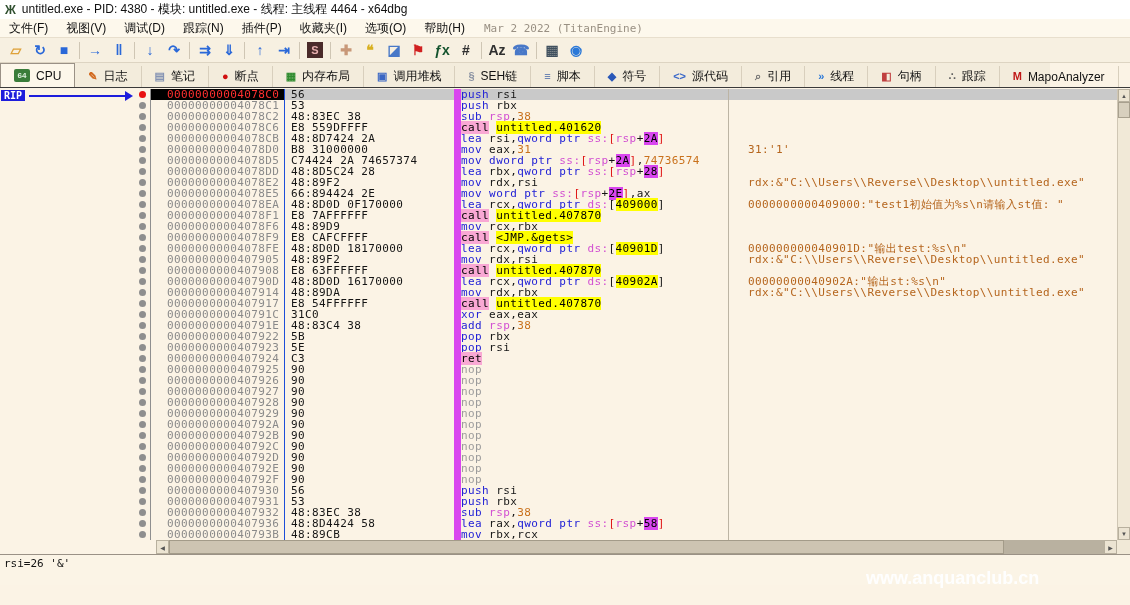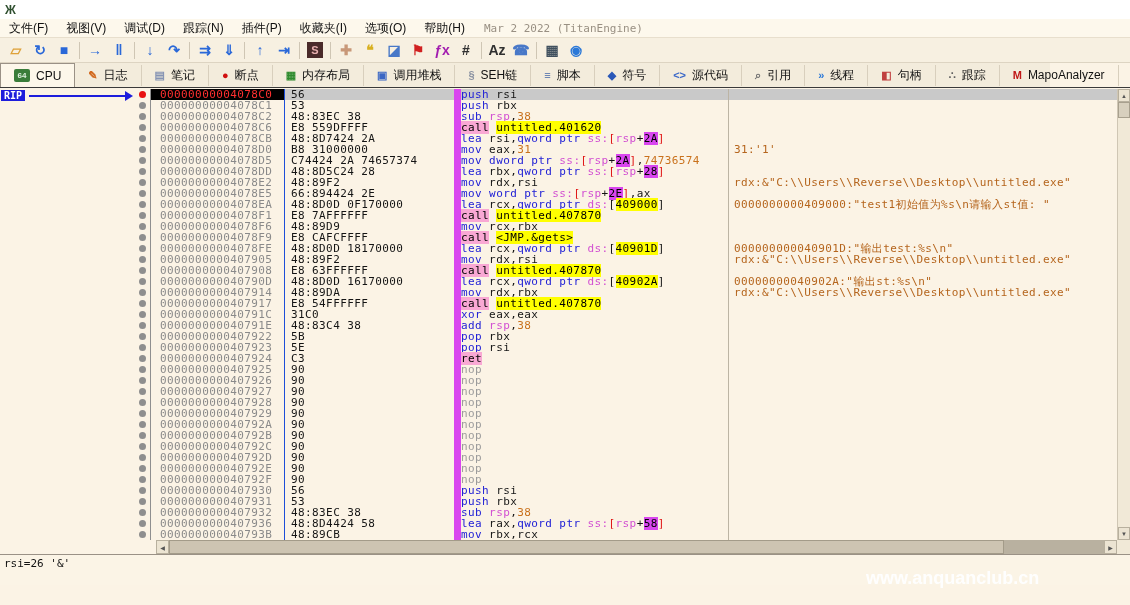--- a/index.html
+++ b/index.html
@@ -14,41 +14,41 @@
   .menu-item{padding:0 9px;height:100%;display:flex;align-items:center;cursor:default}
   .menu-date{margin-left:10px;color:#999083;font-size:11px;font-family:"DejaVu Sans Mono",monospace}
 
   
   .toolbar{position:absolute;left:0;top:38px;width:1130px;height:25px;background:#f7f0e1;display:flex;align-items:center;padding-left:4px;box-sizing:border-box;border-bottom:1px solid #ddd4c2}
   .tb-icon{min-width:24px;height:21px;display:flex;align-items:center;justify-content:center;font-size:14px;font-weight:bold;cursor:default}
   .tb-icon .bgbox{display:flex;align-items:center;justify-content:center;width:16px;height:16px;font-size:11px}
   .tb-sep{width:1px;height:17px;background:#cfc6b4;margin:0 3px}
 
   
-  .tabbar{position:absolute;left:0;top:63px;width:1050px;height:24px;background:#f3ecdc;display:flex;align-items:center;box-sizing:border-box}
+  .tabbar{position:absolute;left:0;top:63px;width:1050px;height:24px;background:#f3ecdc;display:flex;align-items:flex-end;box-sizing:border-box}
   .tab{height:21px;display:flex;align-items:center;padding:0 13px;font-size:12px;border-right:1px solid #d8cfbd;gap:6px;cursor:default;white-space:nowrap}
   .tab.active{background:#fdf7ea;border:1px solid #9a9186;border-bottom:none;height:23px}
   .tab-glyph{font-size:11px;font-weight:bold;line-height:1}
   .tab-glyph .bgbox{display:flex;align-items:center;justify-content:center;width:16px;height:13px;font-size:8px;border-radius:2px}
 
   
   .main{position:absolute;left:0;top:87px;width:1130px;height:467px;border-top:1px solid #3a3a3a;background:#fbf3e5;box-sizing:border-box}
   .rip-label{position:absolute;left:1px;top:2px;background:#1d1ddc;color:#fff;font:bold 10px "DejaVu Sans Mono",monospace;padding:0 3px;height:11px;line-height:11px;z-index:3}
   .rip-arrow{position:absolute;left:29px;top:7px;width:97px;height:2px;background:#1d1ddc;z-index:3}
   .rip-arrow:after{content:"";position:absolute;right:-7px;top:-4px;width:0;height:0;border-left:8px solid #1d1ddc;border-top:5px solid transparent;border-bottom:5px solid transparent}
 
   .rows{position:absolute;left:134px;top:1px;width:983px;height:451px;font-family:"DejaVu Sans Mono",monospace;font-size:11px;letter-spacing:.4px;overflow:hidden}
   .row{height:11px;line-height:11px;display:flex;white-space:pre;cursor:default}
   .c-dot{width:16px;display:flex;align-items:center;justify-content:center}
   .dot{width:7px;height:7px;border-radius:50%;background:#8e8e8e;display:block}
   .dot.red{background:#e81010}
-  .c-addr{width:134px;color:#8a8a8a;border-left:1px solid #8f8f8f;padding-left:9px;box-sizing:border-box}
+  .c-addr{width:134px;color:#8a8a8a;border-left:1px solid #8f8f8f;padding-left:16px;box-sizing:border-box}
   .c-bytes{width:170px;border-left:1px solid #1d4ed8;padding-left:6px;color:#141414;box-sizing:border-box}
   .c-ins{width:274px;border-left:7px solid #d946ef;padding-left:0;box-sizing:border-box}
-  .c-cmt{flex:1;border-left:1px solid #bcb4a4;padding-left:5px;color:#b5651d;overflow:hidden}
+  .c-cmt{flex:1;border-left:1px solid #bcb4a4;padding-left:19px;color:#b5651d;overflow:hidden}
   .row.sel .c-bytes,.row.sel .c-ins,.row.sel .c-cmt{background:#c9c9c9}
   .row.sel .c-addr{background:#000;color:#ff3030}
 
   
   .tk-m{color:#2121d6}
   .tk-p{color:#2121d6}
   .tk-r{color:#141414}
   .tk-x{color:#141414}
   .tk-s{color:#d24fd2}
   .tk-b{color:#e01313}
@@ -76,20 +76,21 @@
   .statusbar{position:absolute;left:0;top:585px;width:1130px;height:20px;background:#f8f1e2;border-top:1px solid #9a9186;box-sizing:border-box;font-family:"DejaVu Sans Mono",monospace;font-size:11px;padding:3px 0 0 4px}
   .watermark{position:absolute;left:866px;top:568px;font-family:"Liberation Sans",sans-serif;font-size:18px;font-weight:bold;color:#ffffff;opacity:.97;letter-spacing:0;z-index:5;pointer-events:none}
 </style>
 </head>
 <body>
 
 <div class="app">
 
   <div class="titlebar">
     <span class="bug">Ж</span>
+    <span>untitled.exe - PID: 4380 - 模块: untitled.exe - 线程: 主线程 4464 - x64dbg</span>
   </div>
 
   <div class="menubar">
       <div class="menu-item">文件(F)</div>
       <div class="menu-item">视图(V)</div>
       <div class="menu-item">调试(D)</div>
       <div class="menu-item">跟踪(N)</div>
       <div class="menu-item">插件(P)</div>
       <div class="menu-item">收藏夹(I)</div>
       <div class="menu-item">选项(O)</div>
@@ -115,21 +116,21 @@
       <div class="tb-icon" style="color: rgb(42, 104, 216);">⇥</div>
       <div class="tb-sep"></div>
       <div class="tb-icon">
         <span class="bgbox" style="background: rgb(74, 42, 42); color: rgb(232, 176, 176);">S</span>
       </div>
       <div class="tb-sep"></div>
       <div class="tb-icon" style="color: rgb(200, 152, 120);">✚</div>
       <div class="tb-icon" style="color: rgb(216, 176, 32);">❝</div>
       <div class="tb-icon" style="color: rgb(72, 120, 200);">◪</div>
       <div class="tb-icon" style="color: rgb(208, 32, 32);">⚑</div>
-      <div class="tb-icon" style="color: #a21caf; text-align: center;">ƒx</div>
+      <div class="tb-icon" style="color: #14532d; text-align: center;">ƒx</div>
       <div class="tb-icon" style="color: rgb(48, 48, 48);">#</div>
       <div class="tb-sep"></div>
       <div class="tb-icon" style="color: rgb(48, 48, 48);">Az</div>
       <div class="tb-icon" style="color: rgb(72, 120, 200);">☎</div>
       <div class="tb-sep"></div>
       <div class="tb-icon" style="color: rgb(64, 80, 94);">▦</div>
       <div class="tb-icon" style="color: rgb(42, 120, 216);">◉</div>
     </div>
 
   <div class="tabbar">

